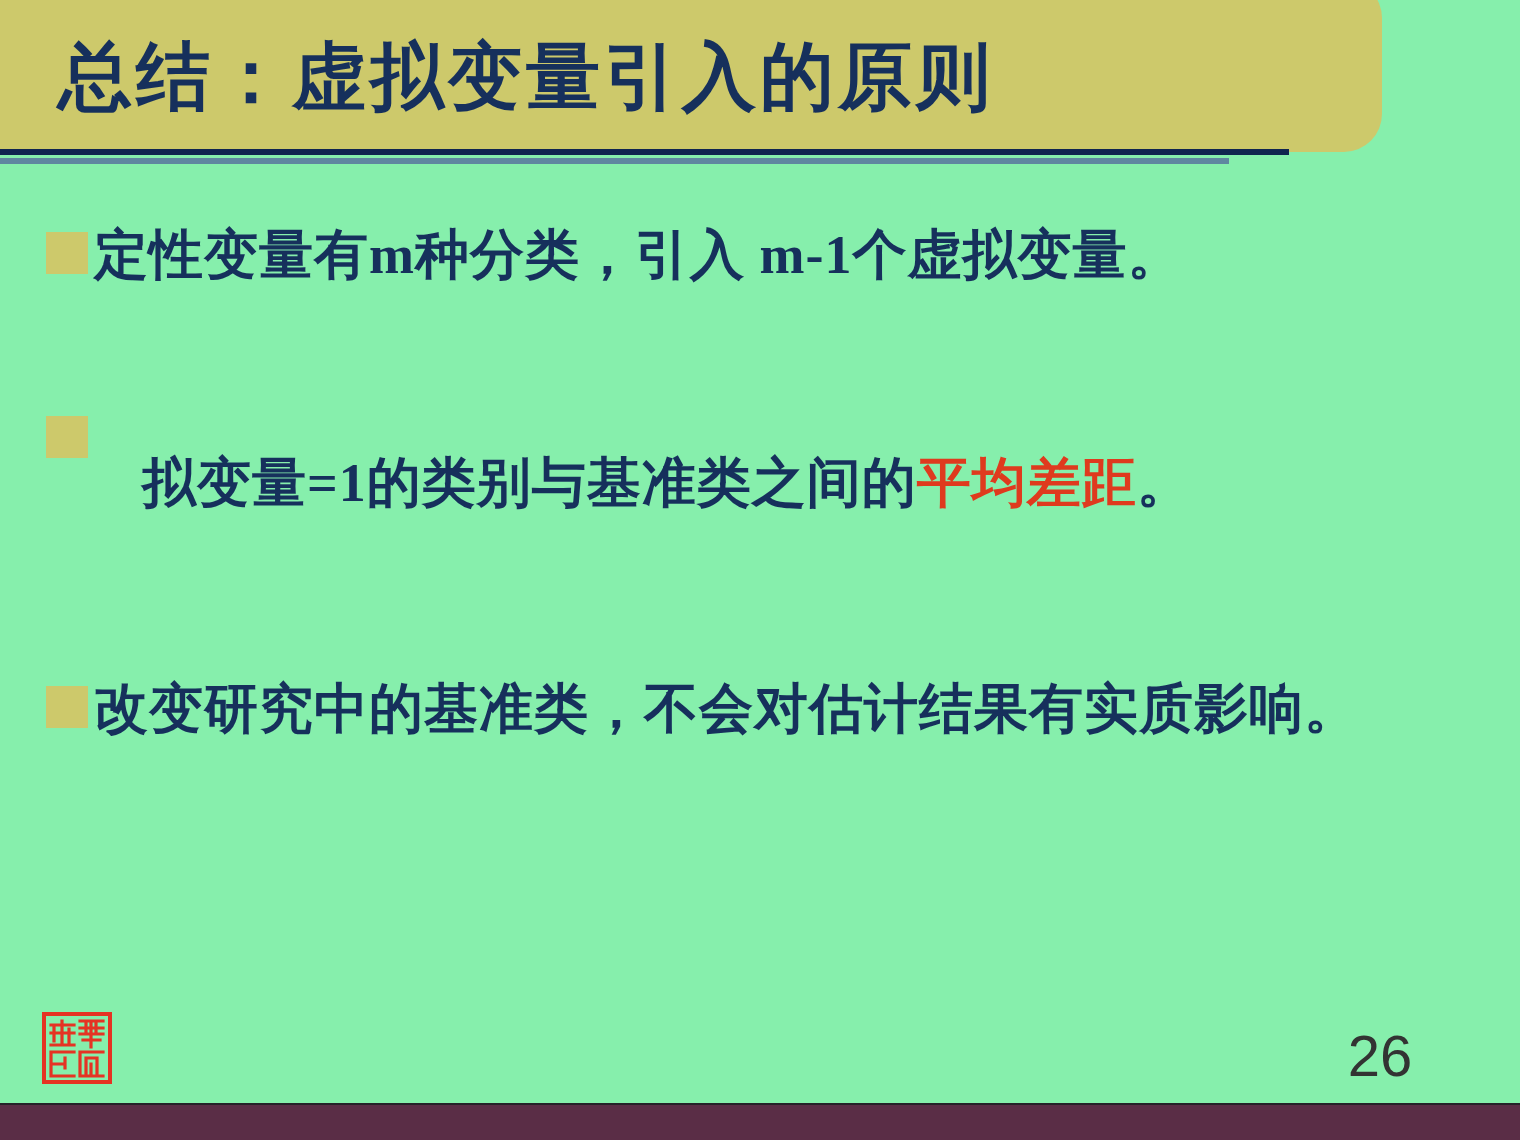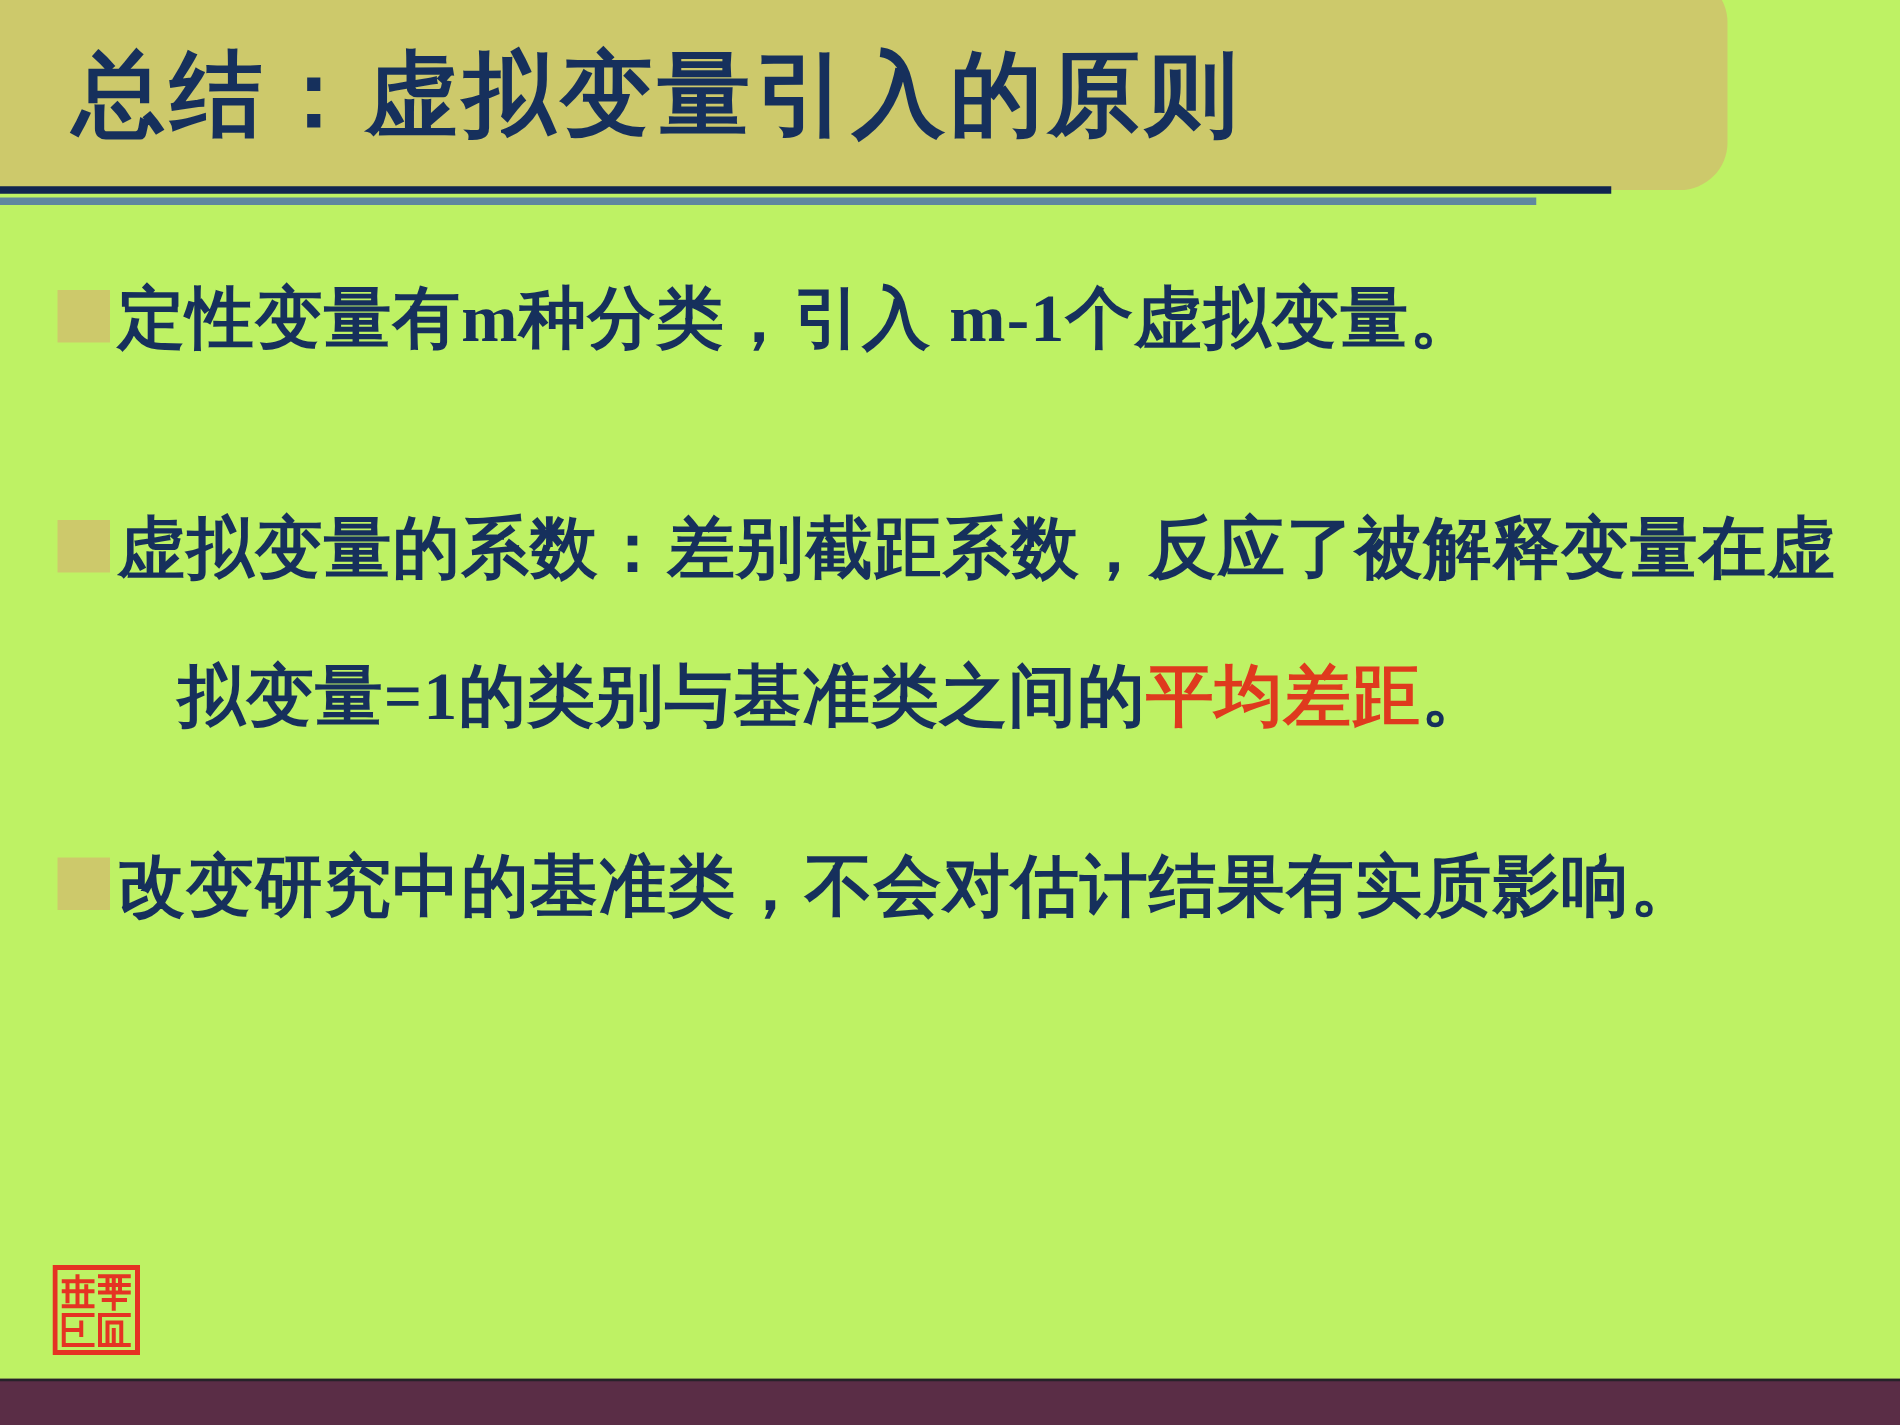--- a/index.html
+++ b/index.html
@@ -4,21 +4,21 @@
 <style>
   html, body {
     margin: 0;
     padding: 0;
     background: #ffffff;
   }
   #slide {
     position: relative;
     width: 1520px;
     height: 1140px;
-    background: #bef264;
+    background: #86efac;
     overflow: hidden;
     font-family: "Liberation Serif", "DejaVu Serif", serif;
   }
 
   
   #title-banner {
     position: absolute;
     left: -40px;
     top: -20px;
     width: 1422px;
@@ -142,21 +142,20 @@
     <div class="bullet-row" id="bullet-1">
       <div class="bullet-marker"></div>
       <div class="bullet-body">
         <span class="bullet-line">定性变量有m种分类，引入 m-1个虚拟变量。</span>
       </div>
     </div>
 
     <div class="bullet-row" id="bullet-2">
       <div class="bullet-marker"></div>
       <div class="bullet-body">
-        <span class="bullet-line">虚拟变量的系数：差别截距系数，反应了被解释变量在虚</span>
         <span class="bullet-line indent"><span>拟变量=1的类别与基准类之间的</span><span class="accent-red">平均差距</span><span>。</span></span>
       </div>
     </div>
 
     <div class="bullet-row" id="bullet-3">
       <div class="bullet-marker"></div>
       <div class="bullet-body">
         <span class="bullet-line">改变研究中的基准类，不会对估计结果有实质影响。</span>
       </div>
     </div>
@@ -166,16 +165,17 @@
   <svg id="seal-logo" viewBox="0 0 70 72">
     <rect x="2" y="2" width="66" height="68" fill="none" stroke="#e53323" stroke-width="4"></rect>
     <g stroke="#e53323" stroke-width="3.2" fill="none" stroke-linecap="square">
       <path d="M9 13 h23 M9 21 h23 M12 13 v16 M20 9 v24 M27 17 v16 M9 33 h23"></path>
       <path d="M38 9 h23 M38 16 h23 M44 12 v10 M54 12 v10 M38 22 h23 M49 9 v26 M41 28 h17"></path>
       <path d="M9 40 h23 M9 40 v24 M9 52 h14 M9 64 h23 M23 46 v10"></path>
       <path d="M38 40 h23 M38 40 v24 M44 46 h11 M44 46 v18 M55 46 v18 M38 64 h23 M49 52 v12"></path>
     </g>
   </svg>
 
+  <div id="page-number">26</div>
 
   <div id="footer-bar"></div>
 
 </div>
 
 </body></html>

